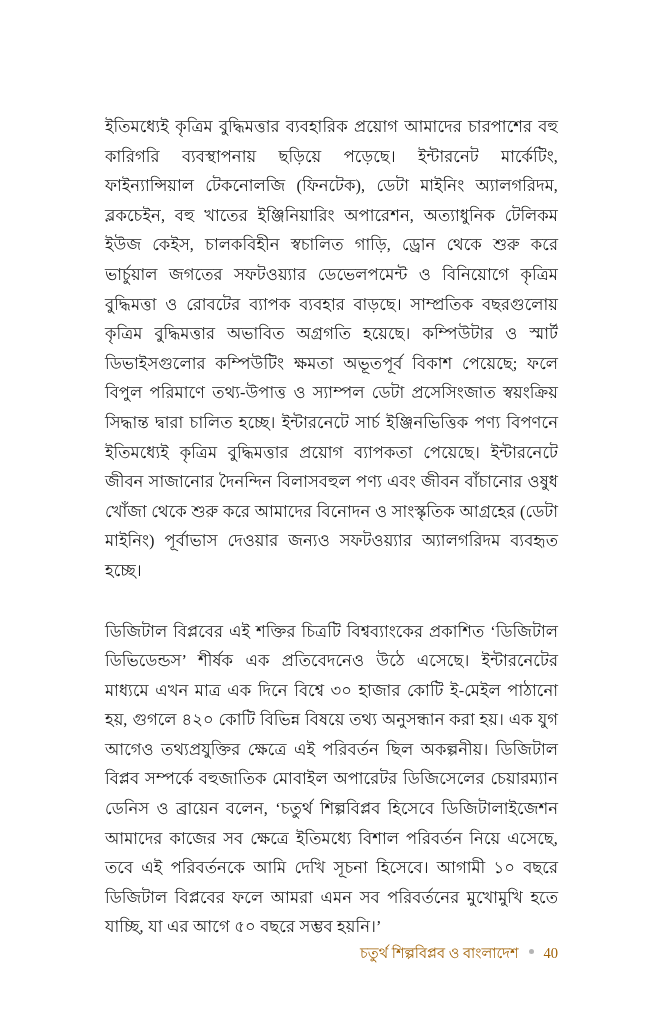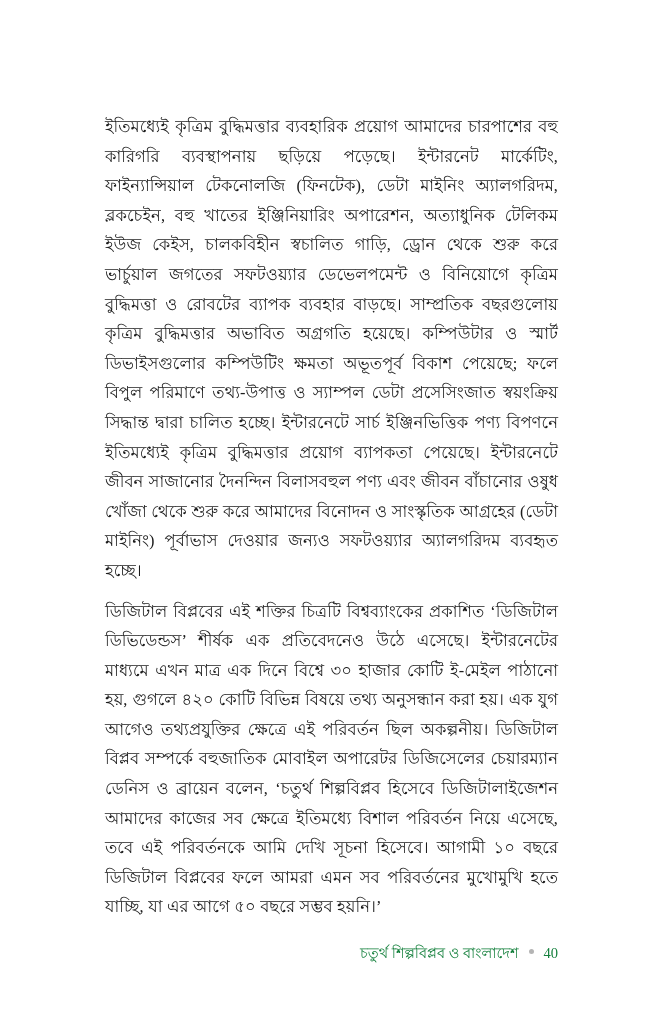--- a/index.html
+++ b/index.html
@@ -34,34 +34,34 @@
     text-align-last: left;
     font-size: 16.4px;
     line-height: 29.6px;
     color: #1b1b1b;
     letter-spacing: 0.05px;
     word-spacing: 0.4px;
     font-weight: 400;
   }
 
   .para + .para {
-    margin-top: 11px;
+    margin-top: 31px;
   }
 
   
   .footer {
     position: absolute;
     left: 105px;
     top: 943px;
     width: 453px;
     display: flex;
     justify-content: flex-end;
     align-items: baseline;
     gap: 10px;
-    color: #15803d;
+    color: #a16207;
     font-size: 14.5px;
     line-height: 20px;
     font-family: "Liberation Serif", "DejaVu Serif", serif;
   }
 
   .footer-title {
     white-space: nowrap;
   }
 
   .footer-sep {

